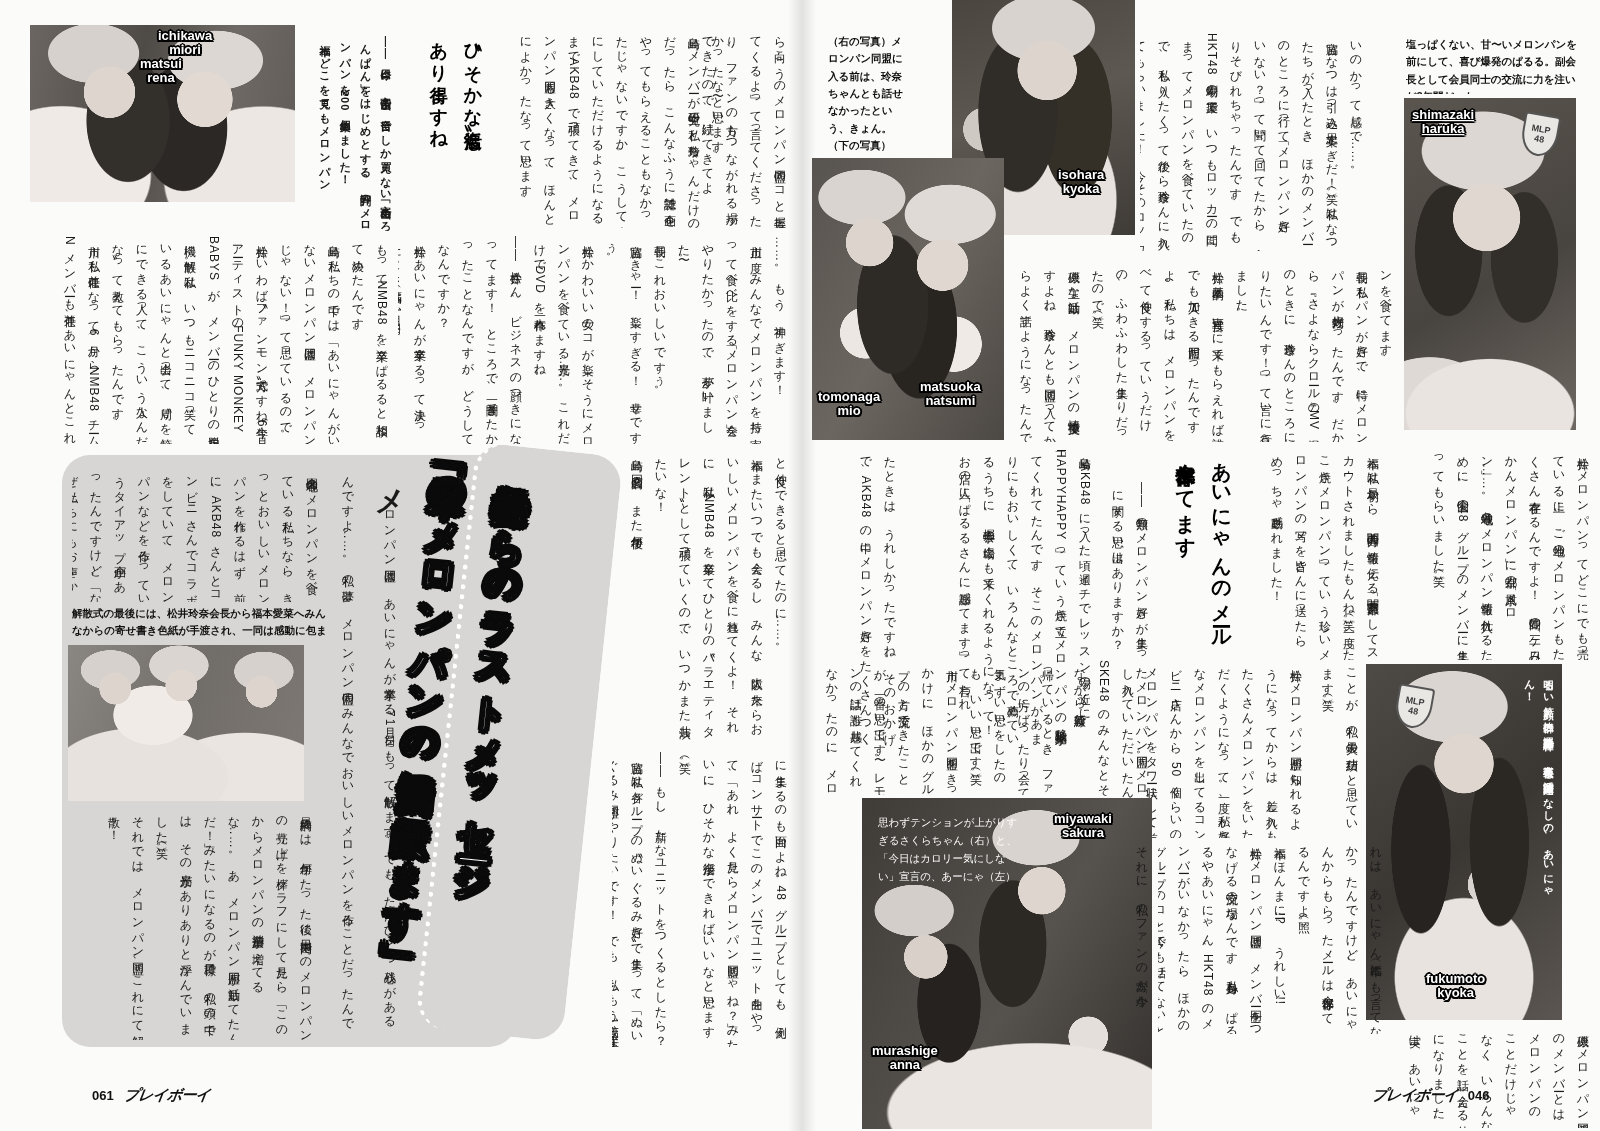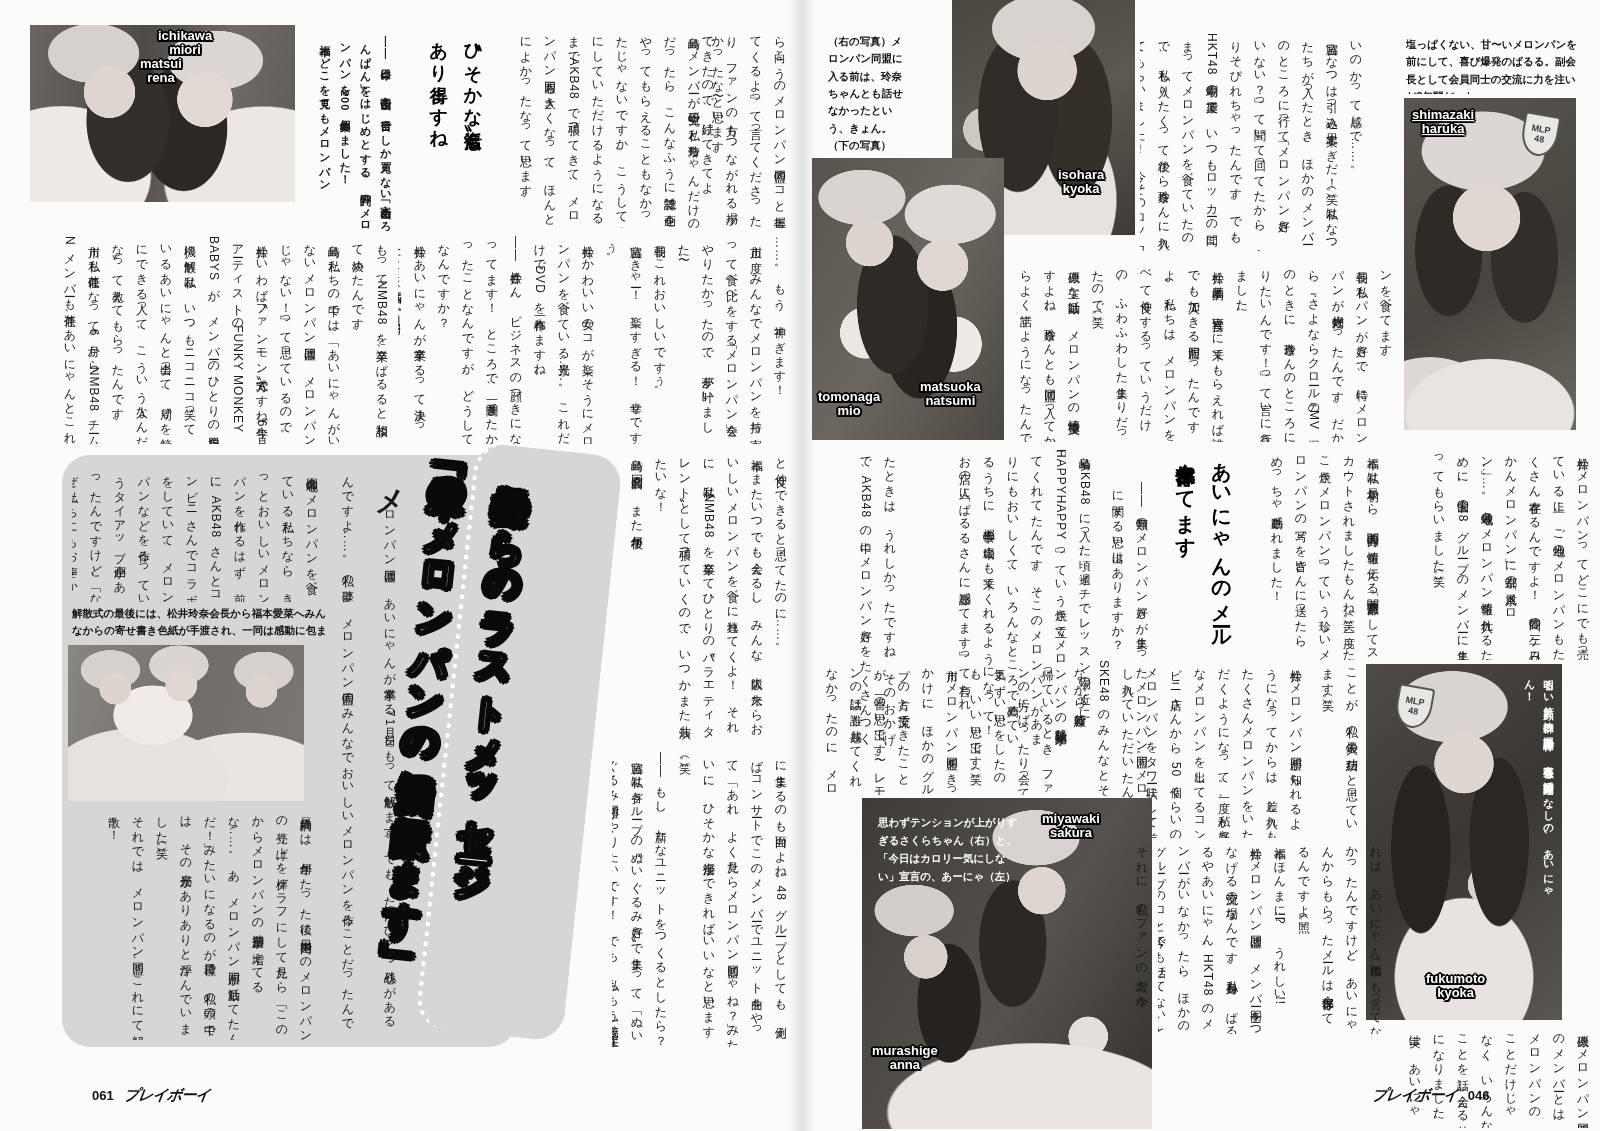--- a/index.html
+++ b/index.html
@@ -24,21 +24,21 @@
      font-size:36px;font-weight:900;line-height:1.8;letter-spacing:1px;color:#fff;
      -webkit-text-stroke:1.5px #0a0a0a;
      text-shadow:-3px -3px 0 #0a0a0a,3px -3px 0 #0a0a0a,-3px 3px 0 #0a0a0a,3px 3px 0 #0a0a0a,
        0 4px 0 #0a0a0a,4px 0 0 #0a0a0a,0 -4px 0 #0a0a0a,-4px 0 0 #0a0a0a;}
   .dropcap{font-size:30px;font-weight:bold;letter-spacing:0;}
   .ph{position:absolute;background-color:#7a7672;overflow:hidden;background-size:cover;}
   .nametag{position:absolute;color:#fff;font-weight:bold;font-size:13px;line-height:1.1;
      text-align:center;white-space:pre-line;letter-spacing:0;
      text-shadow:2px 0 0 #000,-2px 0 0 #000,0 2px 0 #000,0 -2px 0 #000,
        1.5px 1.5px 0 #000,-1.5px -1.5px 0 #000,1.5px -1.5px 0 #000,-1.5px 1.5px 0 #000;}
-  .wcap{position:absolute;color:#fff;font-size:10.5px;font-weight:bold;line-height:1.7;}
+  .wcap{position:absolute;color:#fff;font-size:10.5px;font-weight:normal;line-height:1.7;}
   .vwcap{position:absolute;writing-mode:vertical-rl;white-space:pre-line;color:#fff;
      font-size:10.5px;font-weight:bold;line-height:1.8;letter-spacing:1px;}
   .badge{position:absolute;width:32px;height:38px;background:#e9e7e4;border:2px solid #555;
      border-radius:4px 4px 55% 55%/4px 4px 62% 62%;transform:rotate(10deg);
      display:flex;align-items:center;justify-content:center;text-align:center;
      font-size:9px;font-weight:bold;color:#3a3a3a;line-height:1.1;white-space:pre-line;}
   .footer{position:absolute;top:1086px;font-size:13px;font-weight:bold;color:#111;
      display:flex;align-items:baseline;gap:10px;}
   .logo{font-size:15px;font-weight:900;font-style:italic;letter-spacing:-1px;transform:skewX(-8deg);}
   #ph-duo-left{background-image:
@@ -217,21 +217,21 @@
   <div class="ph" id="ph-fukumoto" style="left:1366px;top:664px;width:196px;height:356px;">
     <div class="vwcap" style="left:146px;top:8px;width:46px;height:230px;">明るい笑顔と抜群の運動神経で、卒業後も活躍間違いなしの、あいにゃん！</div>
     <div class="badge" style="left:30px;top:22px;">MLP
 48</div>
     <div class="nametag" style="left:60px;top:308px;">fukumoto
 kyoka</div>
   </div>
 
   <div class="ph" id="ph-miyawaki" style="left:862px;top:798px;width:290px;height:331px;">
     <div class="wcap" style="left:16px;top:16px;width:140px;">思わずテンションが上がりすぎるさくらちゃん（右）と、「今日はカロリー気にしない」宣言の、あーにゃ（左）</div>
-    <div class="nametag" style="left:180px;top:14px;">miyawaki
+    <div class="nametag" style="left:192px;top:14px;">miyawaki
 sakura</div>
     <div class="nametag" style="left:10px;top:246px;">murashige
 anna</div>
   </div>
 
   <div class="v" style="left:1126px;top:838px;width:28px;height:196px;">それに、私のファンの方が「今か</div>
   <div class="v" style="left:1158px;top:838px;width:230px;height:196px;">れは、あいにゃん（福本）にも言ってなかったんですけど、あいにゃんからもらったメールは全部保存してるんですよ（照）。
 福本　ほんまにー!?　うれしい!!
 松井　メロンパン同盟は、メンバー同士をつなげる交流の場なんです。私自身も、ぱるるやあいにゃん、HKT48のメンバーがいなかったら、ほかのグループのコと今でも話せてないと思います（笑）。</div>
   <div class="v" style="left:1390px;top:1026px;width:205px;height:102px;">磯原　メロンパン同盟のメンバーとは、メロンパンのことだけじゃなく、いろんなことを話し合える仲になりました。実は、あいにゃ</div>

